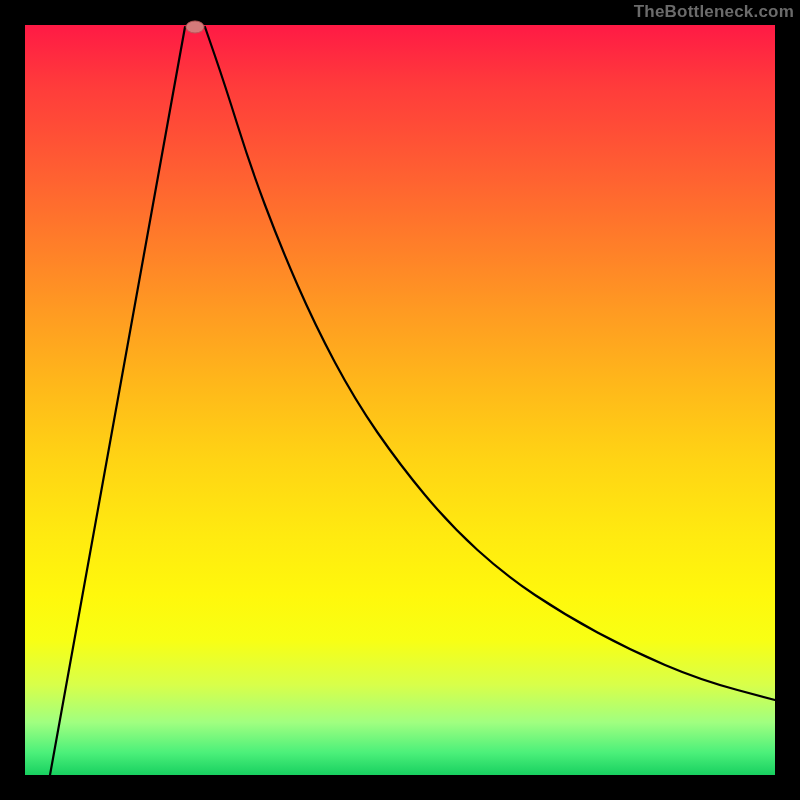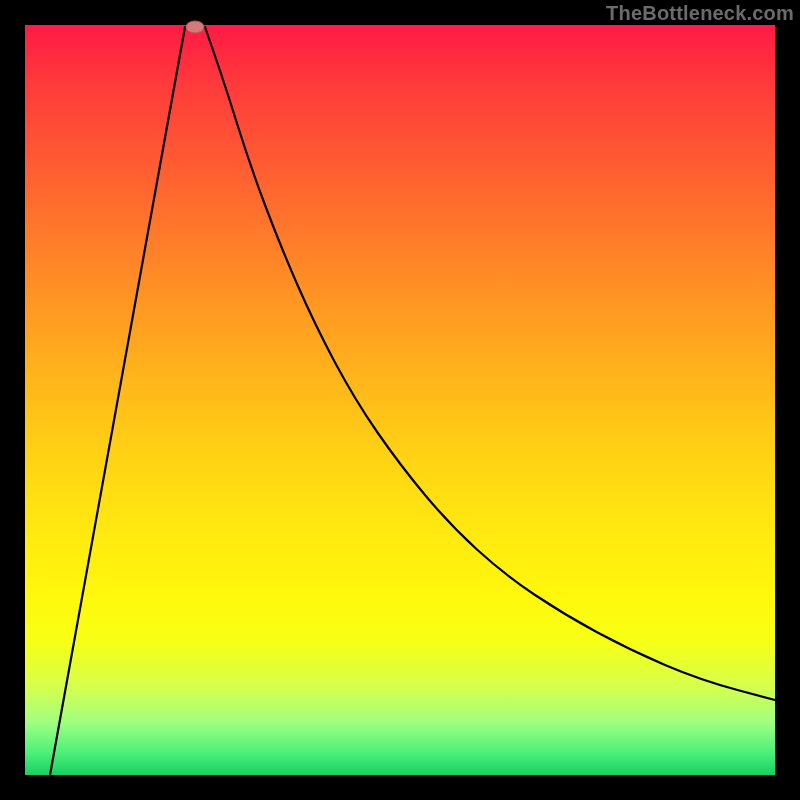--- a/index.html
+++ b/index.html
@@ -31,21 +31,21 @@
       #a0ff80 93%,
       #4cf07a 97%,
       #18d060 100%
     );
   }
   .watermark {
     position: absolute;
     top: 2px;
     right: 6px;
     font-family: Arial, Helvetica, sans-serif;
-    font-size: 20px;
+    font-size: 17px;
     font-weight: 600;
     color: #6b6b6b;
     letter-spacing: 0.2px;
     user-select: none;
   }
   svg.plot {
     position: absolute;
     left: 25px;
     top: 25px;
     width: 750px;

